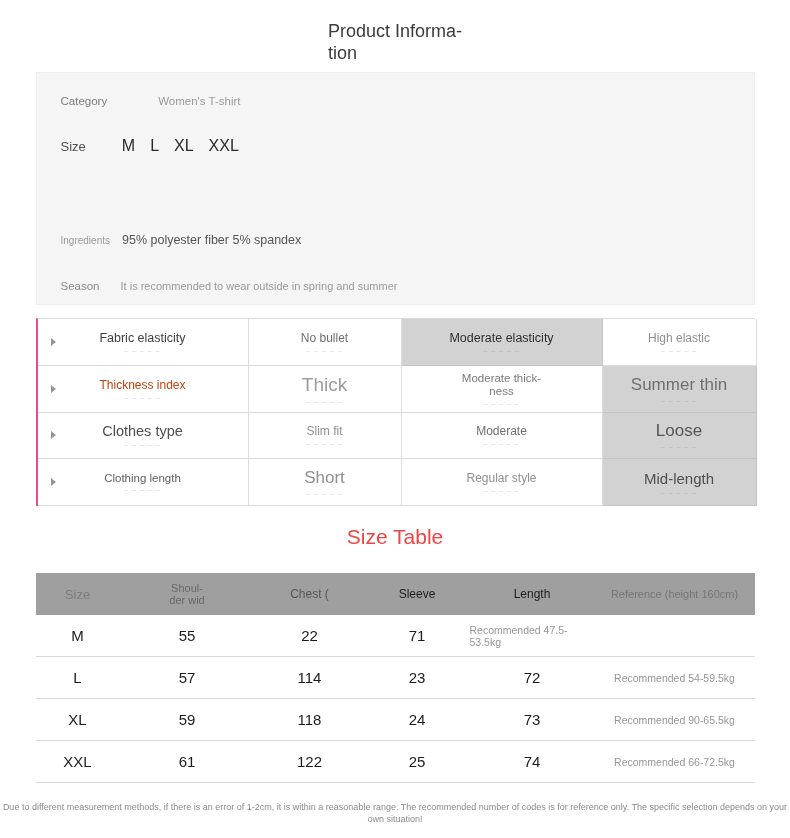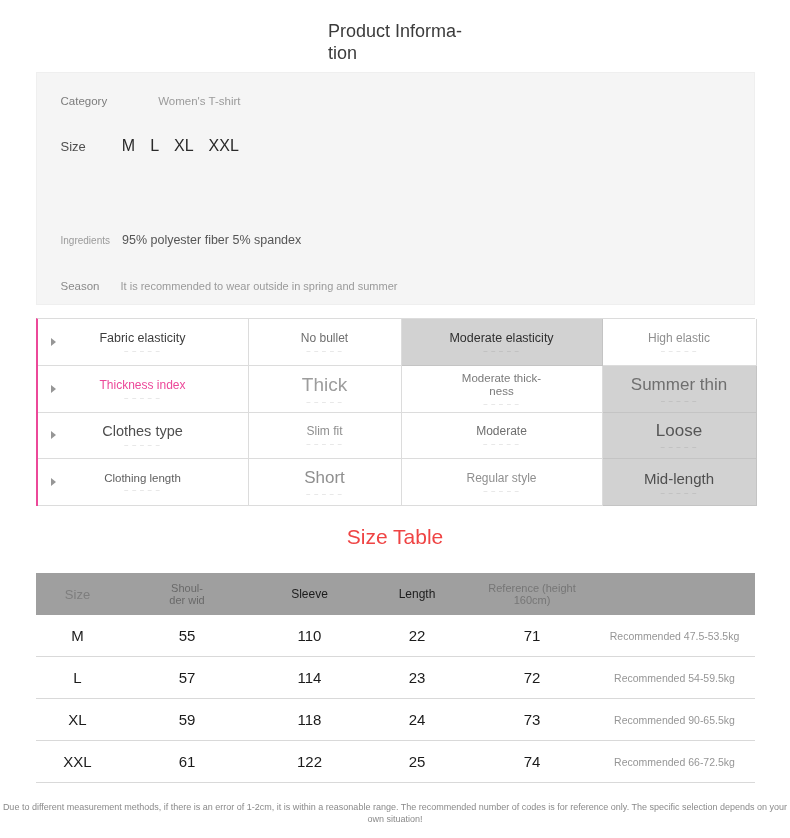--- a/index.html
+++ b/index.html
@@ -30,21 +30,21 @@
   .lab-season { font-size:11.5px; color:#8a8a8a; margin-right:21px; }
   .val-season { font-size:11px; color:#9a9a9a; }
 
   
   .attr-table { margin:13px auto 0; width:719px; display:grid; grid-template-columns:211px 153px 201px 154px; grid-template-rows:repeat(4,46.75px); border-top:1px solid #dcdcdc; border-left:2px solid #ec4899; }
   .cell { position:relative; border-right:1px solid #dcdcdc; border-bottom:1px solid #dcdcdc; display:flex; align-items:center; justify-content:center; text-align:center; background:#ffffff; padding:2px 6px; }
   .cell.hl { background:#d2d2d2; border-right-color:#c4c4c4; border-bottom-color:#c4c4c4; }
   .arrow { position:absolute; left:13px; top:50%; transform:translateY(-50%); width:0; height:0; border-left:5px solid #969696; border-top:4px solid transparent; border-bottom:4px solid transparent; }
   .ghost::after { content:"– – – – –"; display:block; font-size:7px; line-height:5px; letter-spacing:1px; color:rgba(110,110,110,0.30); margin-top:3px; }
   .t-lbl1 { font-size:12.5px; color:#3d3d3d; }
-  .t-lbl2 { font-size:12px;   color:#ec4899; }
+  .t-lbl2 { font-size:12px;   color:#c2410c; }
   .t-lbl3 { font-size:14.5px; color:#4f4f4f; }
   .t-lbl4 { font-size:11.5px; color:#5f5f5f; }
   .t-g12  { font-size:12px;   color:#6e6e6e; }
   .t-gl12 { font-size:12px;   color:#8f8f8f; }
   .t-d12  { font-size:12.5px; color:#2f2f2f; }
   .t-w12  { font-size:11.5px; color:#7a7a7a; max-width:98px; line-height:13px; }
   .t-thick{ font-size:19px;   color:#9d9d9d; }
   .t-summer{ font-size:17px;  color:#6f6f6f; }
   .t-loose{ font-size:17px;   color:#565656; }
   .t-short{ font-size:17px;   color:#8f8f8f; }
@@ -161,29 +161,29 @@
 </div>
 
 <div class="size-table-title">Size Table</div>
 
 <div class="size-table">
   <div class="st-grid st-head">
     <div class="st-cell h-size">Size</div>
     <div class="st-cell h-shoulder">
         <span>Shoul-der wid</span>
       </div>
+    <div class="st-cell h-chest">Chest (</div>
     <div class="st-cell h-dark">Sleeve</div>
     <div class="st-cell h-dark">Length</div>
     <div class="st-cell h-ref">Reference (height 160cm)</div>
   </div>
 
   <div class="st-grid st-row">
     <div class="st-cell">M</div>
     <div class="st-cell">55</div>
-    <div class="st-cell">110</div>
     <div class="st-cell">22</div>
     <div class="st-cell">71</div>
     <div class="st-cell ref">Recommended 47.5-53.5kg</div>
   </div>
   <div class="st-grid st-row">
     <div class="st-cell">L</div>
     <div class="st-cell">57</div>
     <div class="st-cell">114</div>
     <div class="st-cell">23</div>
     <div class="st-cell">72</div>

